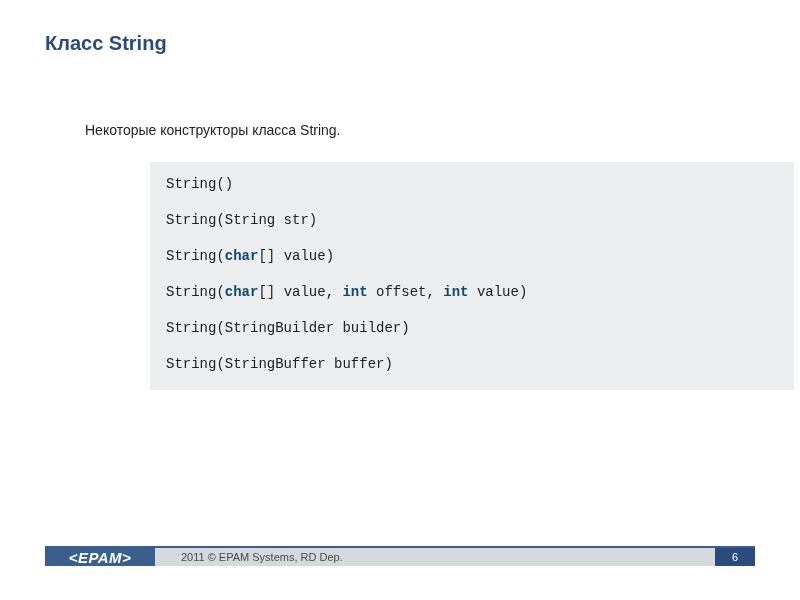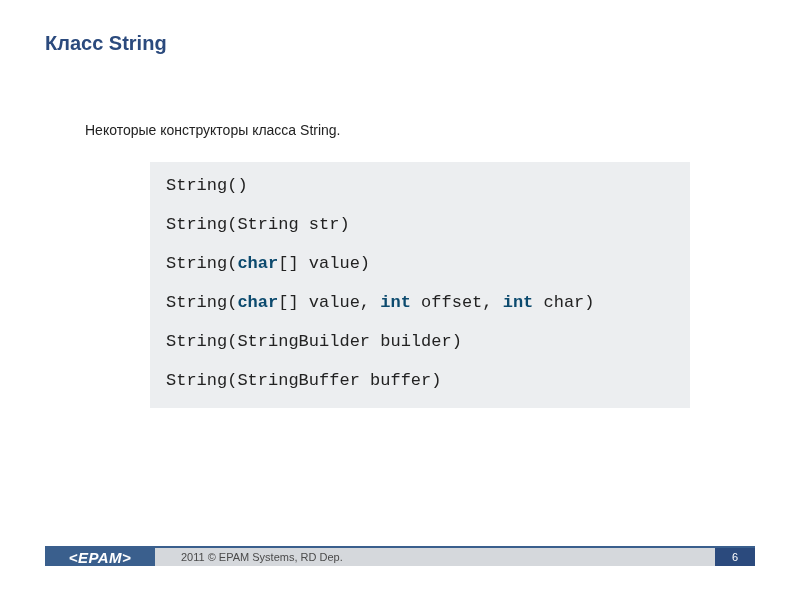--- a/index.html
+++ b/index.html
@@ -1,23 +1,23 @@
 <!DOCTYPE html>
 <html><head>
 <meta charset="utf-8">
 <style>
   * { margin: 0; padding: 0; box-sizing: border-box; }
   html, body { width: 800px; height: 600px; font-family: Arial, Helvetica, sans-serif; background: #fff; }
   .slide { position: relative; width: 800px; height: 600px; background: #fff; overflow: hidden; }
   .title { position: absolute; top: 32px; left: 45px; font-size: 20px; font-weight: bold; color: #2b4a7d; }
   .subtitle { position: absolute; top: 122px; left: 85px; font-size: 14px; color: #222; }
   .code-block {
-    position: absolute; top: 162px; left: 150px; width: 540px;
+    position: absolute; top: 162px; left: 150px; width: 644px;
     background: #eceef0; padding: 14px 16px 14px 16px;
-    font-family: "Courier New", Courier, monospace; font-size: 17px; color: #222;
+    font-family: "Courier New", Courier, monospace; font-size: 14px; color: #222;
   }
   .code-line { margin: 0 0 20px 0; white-space: nowrap; }
   .code-line:last-child { margin-bottom: 4px; }
   .kw { color: #0c4a6e; font-weight: bold; }
   .footer { position: absolute; bottom: 32px; left: 45px; right: 45px; height: 22px; }
   .footer-bar { height: 2px; background: #3a5f8d; margin-bottom: 0; }
   .footer-row { display: flex; align-items: stretch; height: 18px; }
   .footer-logo {
     width: 110px; background: #3a5f8d; color: #fff; font-weight: bold; font-style: italic;
     font-size: 15px; display: flex; align-items: center; justify-content: center;
@@ -36,21 +36,21 @@
 </head>
 <body>
 <div class="slide">
 
   <div class="title">Класс String</div>
   <div class="subtitle">Некоторые конструкторы класса String.</div>
   <div class="code-block" id="code-block">
       <div class="code-line"><span>String()</span></div>
       <div class="code-line"><span>String(String str)</span></div>
       <div class="code-line"><span>String(</span><span class="kw">char</span><span>[] value)</span></div>
-      <div class="code-line"><span>String(</span><span class="kw">char</span><span>[] value, </span><span class="kw">int</span><span> offset, </span><span class="kw">int</span><span> char)</span></div>
+      <div class="code-line"><span>String(</span><span class="kw">char</span><span>[] value, </span><span class="kw">int</span><span> offset, </span><span class="kw">int</span><span> value)</span></div>
       <div class="code-line"><span>String(StringBuilder builder)</span></div>
       <div class="code-line"><span>String(StringBuffer buffer)</span></div>
     </div>
 
   <div class="footer">
     <div class="footer-bar"></div>
     <div class="footer-row">
       <div class="footer-logo">&lt;EPAM&gt;</div>
       <div class="footer-spacer"></div>
       <div class="footer-text">2011 © EPAM Systems, RD Dep.</div>

